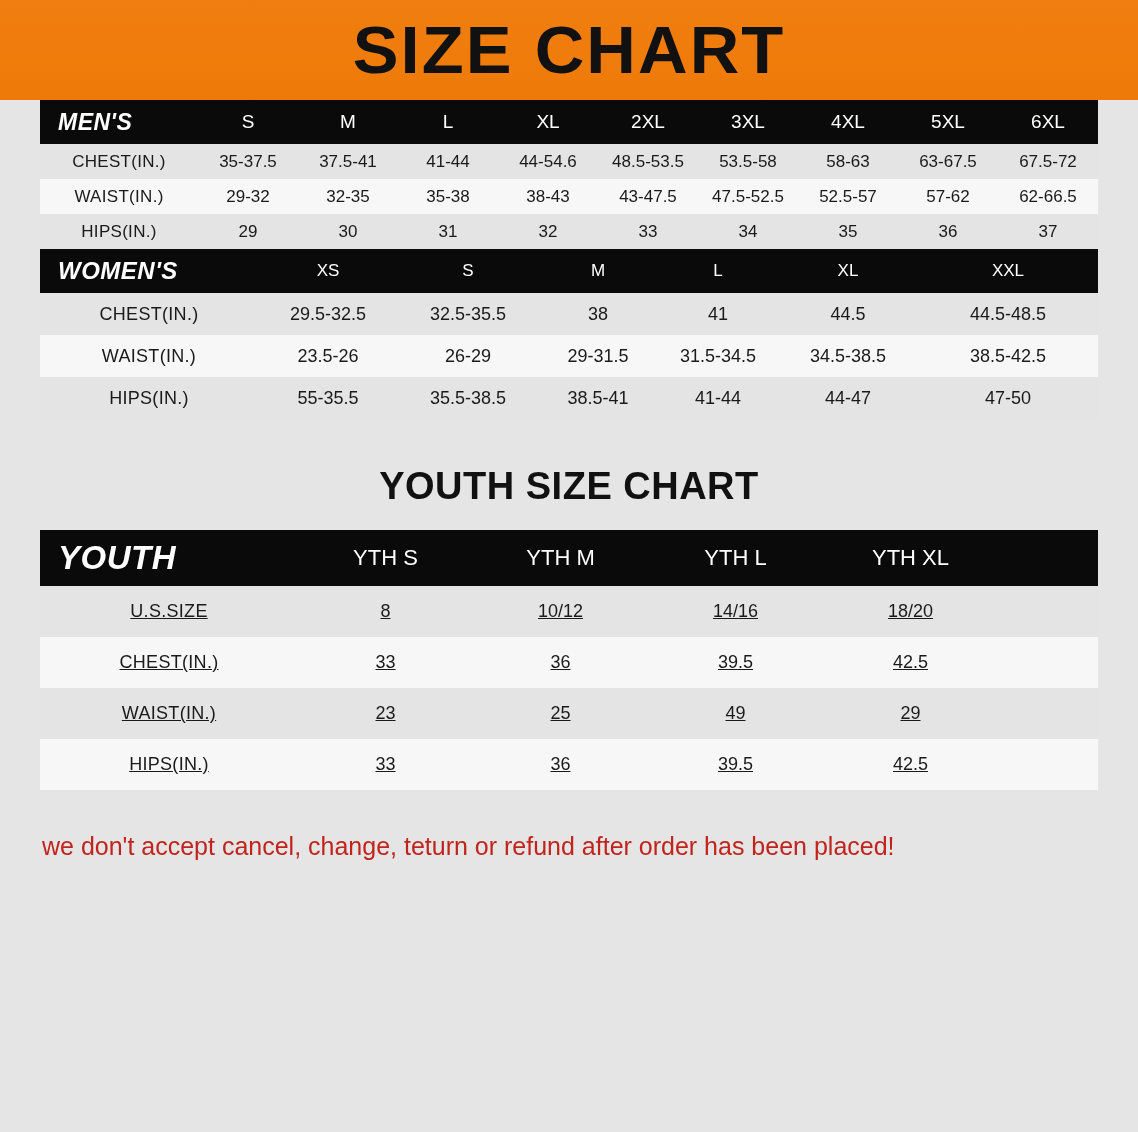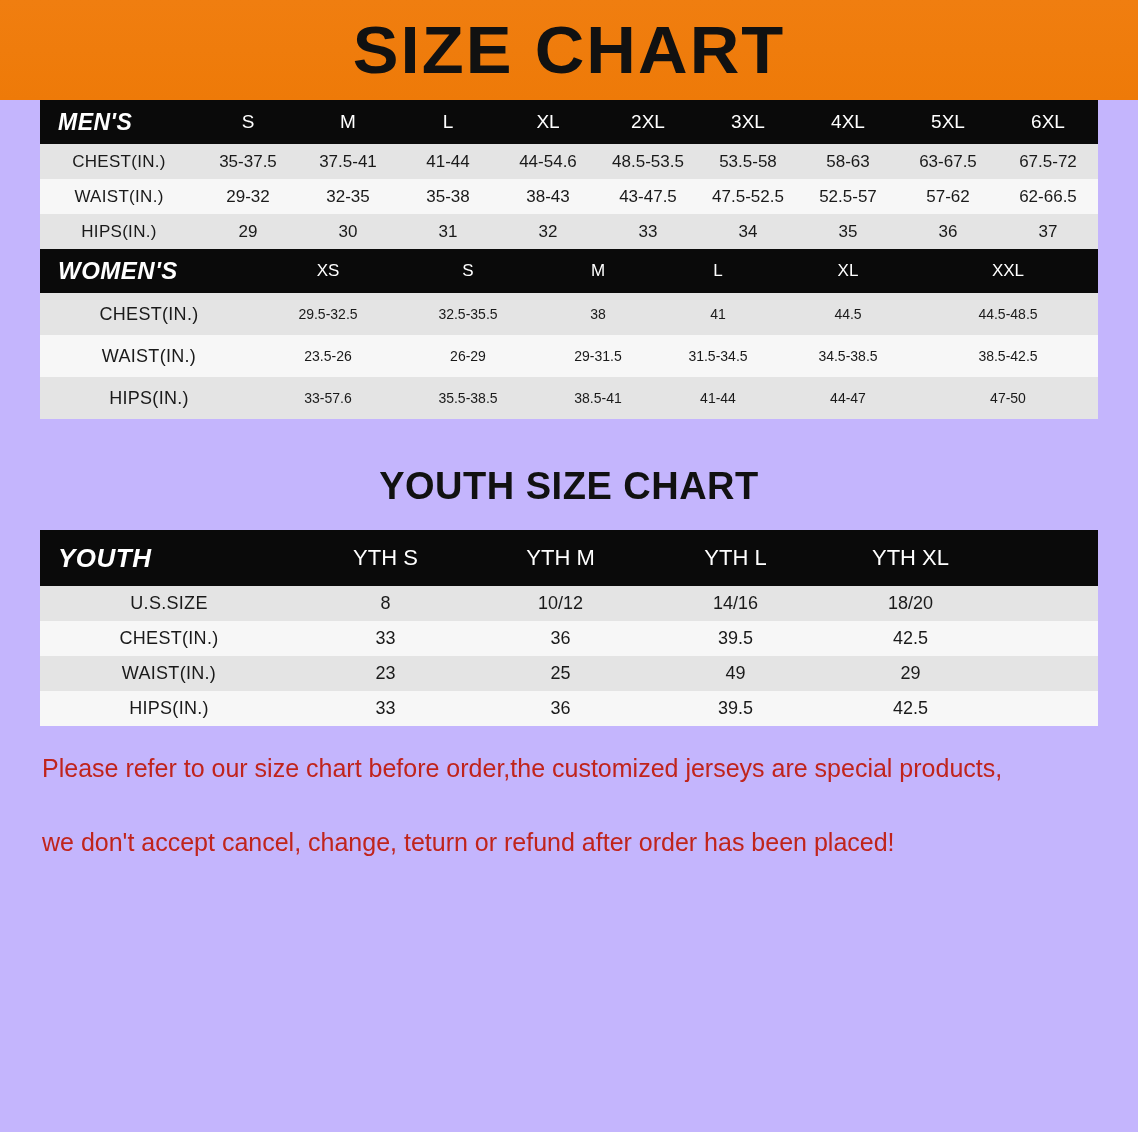--- a/index.html
+++ b/index.html
@@ -10,21 +10,21 @@
     width: 1138px;
     height: 1132px;
     background: #fefefe;
     font-family: "Liberation Sans", sans-serif;
     overflow: hidden;
   }
   .page {
     position: relative;
     width: 1138px;
     height: 1132px;
-    background: #c4b5fd;
+    background: #e5e5e5;
   }
 
   
   .banner {
     width: 100%;
     height: 100px;
     background: linear-gradient(180deg, #f07e10 0%, #ef7c0c 50%, #ee7a08 100%);
     display: flex;
     align-items: center;
     justify-content: center;
@@ -97,28 +97,28 @@
     font-size: 17px;
     color: #1a1a1a;
     letter-spacing: 0.3px;
   }
   table.size tbody tr.shade-a { background: #e4e4e4; }
   table.size tbody tr.shade-b { background: #f7f7f7; }
 
   
   table.women thead th { font-size: 17px; }
   table.women thead th.lead { font-size: 24px; }
-  table.women tbody td { height: 42px; font-size: 14px; }
+  table.women tbody td { height: 42px; font-size: 18px; }
   table.women tbody td.lead { font-size: 18px; }
 
   
   table.youth thead tr { height: 56px; }
   table.youth thead th { font-size: 22px; }
-  table.youth thead th.lead { font-size: 26px; }
-  table.youth tbody td { height: 35px; font-size: 18px; }
+  table.youth thead th.lead { font-size: 33px; }
+  table.youth tbody td { height: 51px; font-size: 18px; text-decoration: underline; }
   table.youth tbody td.lead { font-size: 18px; }
 
   
   .note {
     margin: 26px 42px 0 42px;
     color: #c0241c;
     font-family: "Liberation Sans", sans-serif;
     font-size: 25px;
     line-height: 1.35;
     text-align: left;
@@ -239,21 +239,21 @@
           <td class="lead">WAIST(IN.)</td>
           <td>23.5-26</td>
           <td>26-29</td>
           <td>29-31.5</td>
           <td>31.5-34.5</td>
           <td>34.5-38.5</td>
           <td>38.5-42.5</td>
         </tr>
         <tr class="shade-a">
           <td class="lead">HIPS(IN.)</td>
-          <td>33-57.6</td>
+          <td>55-35.5</td>
           <td>35.5-38.5</td>
           <td>38.5-41</td>
           <td>41-44</td>
           <td>44-47</td>
           <td>47-50</td>
         </tr>
       </tbody>
     </table>
   </div>
 
@@ -309,17 +309,16 @@
           <td>36</td>
           <td>39.5</td>
           <td>42.5</td>
           <td></td>
         </tr>
       </tbody>
     </table>
   </div>
 
   <div class="note">
-    <span>Please refer to our size chart before order,the customized jerseys are special products,</span>
     <span class="l2">we don't accept cancel, change, teturn or refund after order has been placed!</span>
   </div>
 
 </div>
 
 </body></html>

